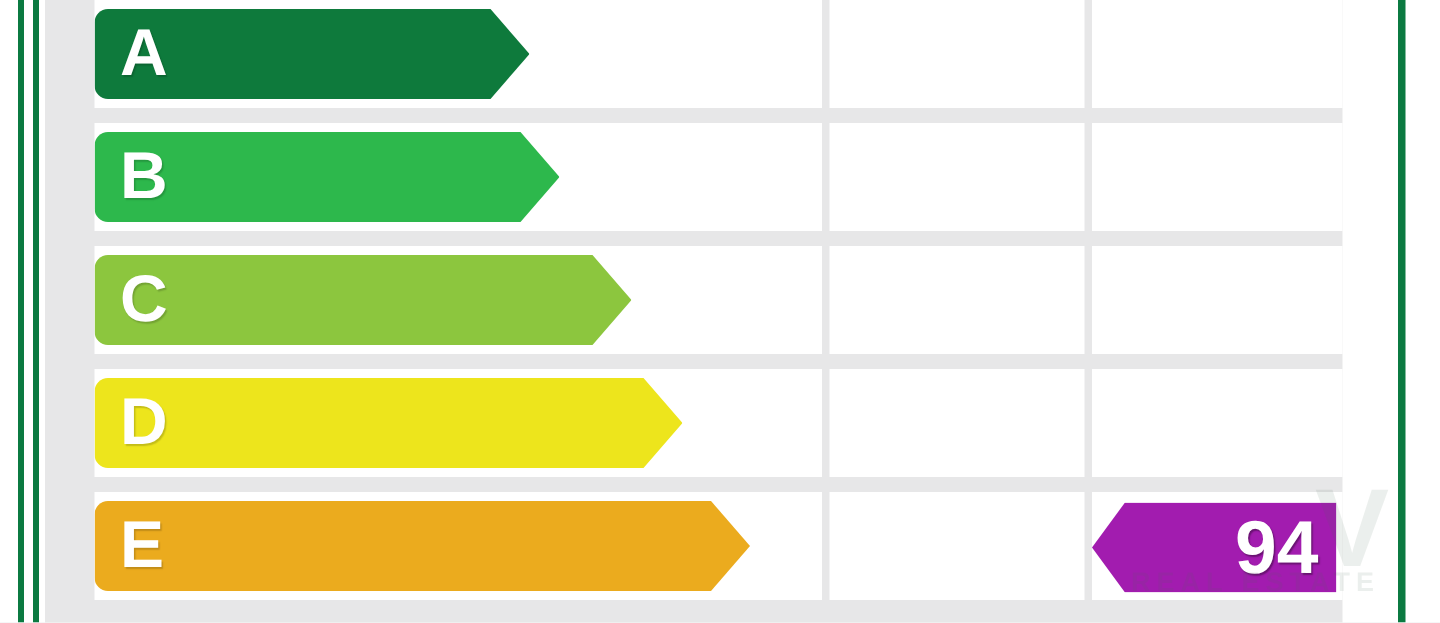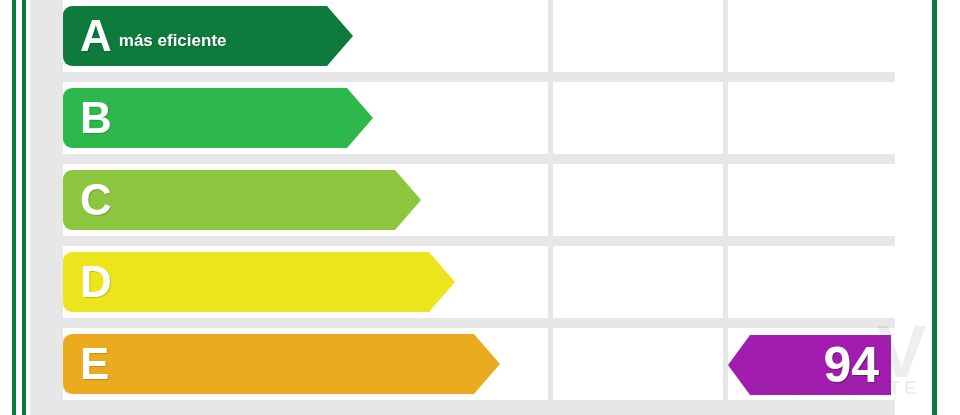--- a/index.html
+++ b/index.html
@@ -160,21 +160,20 @@
   <div class="rule rule-right"></div>
 
   <div id="panel">
 
   <div class="row" style="top: 12px;">
         <div class="cell cell-bars"></div>
         <div class="cell cell-mid"></div>
         <div class="cell cell-end"></div>
         <div class="bar" style="background: rgb(14, 122, 60); width: 290px;">
           <span class="bar-letter">A</span>
-          <span class="bar-note">más eficiente</span>
         </div>
       </div>
       <div class="row" style="top: 94px;">
         <div class="cell cell-bars"></div>
         <div class="cell cell-mid"></div>
         <div class="cell cell-end"></div>
         <div class="bar" style="background: rgb(45, 184, 76); width: 310px;">
           <span class="bar-letter">B</span>
         </div>
       </div>

